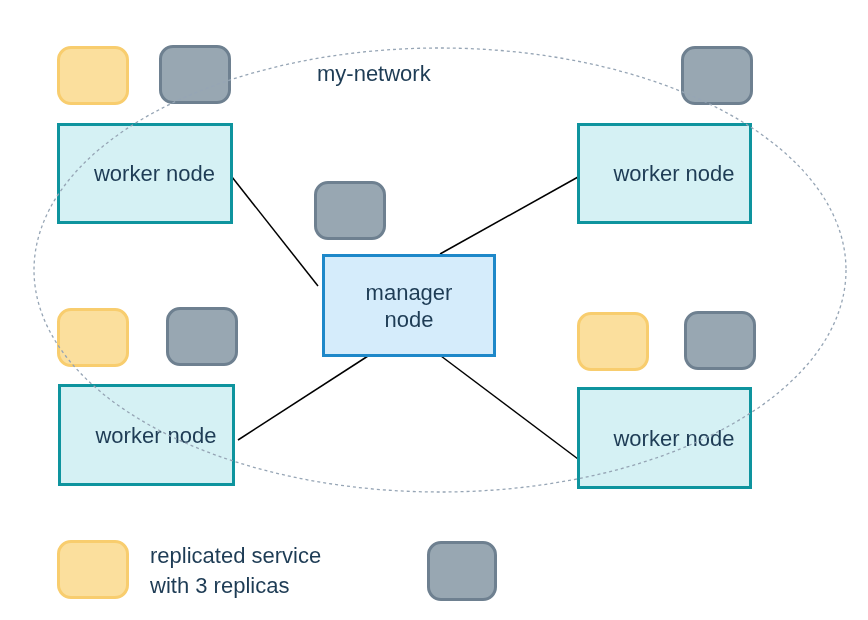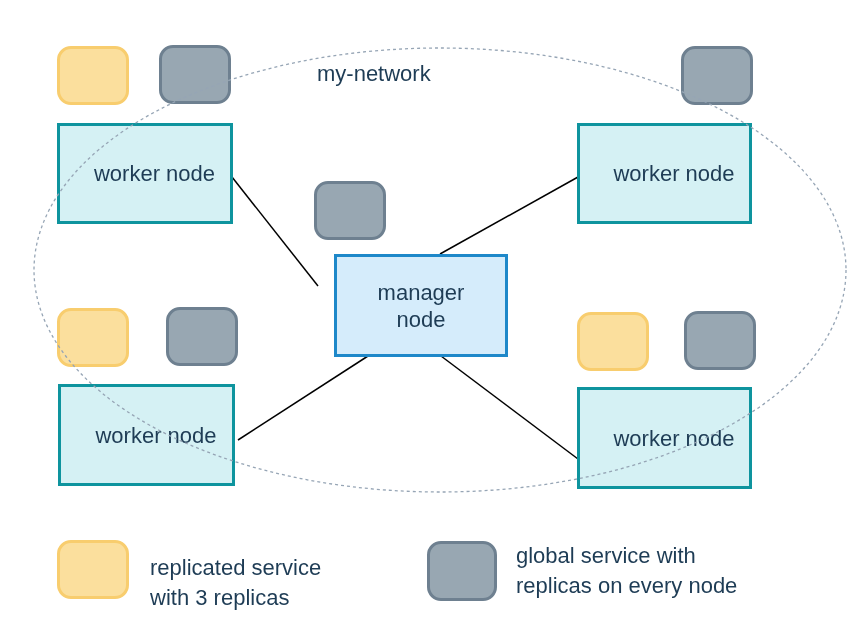--- a/index.html
+++ b/index.html
@@ -54,21 +54,21 @@
     text-align:left;
     font-size:22px;line-height:28px;
     z-index:4;
   }
   .legend-label{
     position:absolute;
     font-size:22px;line-height:30px;
     white-space:pre-line;
     z-index:2;
   }
-  .legend-label.left{left:150px;top:541px;margin-top:12px;}
+  .legend-label.left{left:150px;top:541px;}
   .legend-label.right{left:516px;top:541px;}
 </style>
 </head>
 <body>
 
 <div class="canvas">
 
   <svg class="layer lines" width="868" height="620">
     <line x1="232" y1="177" x2="318" y2="286" stroke="#000000" stroke-width="1.5"></line>
     <line x1="440" y1="254" x2="578" y2="177" stroke="#000000" stroke-width="1.5"></line>
@@ -86,34 +86,32 @@
   <div class="chip yellow" style="left:57px;top:308px;"></div>
   <div class="chip gray" style="left:166px;top:307px;"></div>
 
   <div class="chip yellow" style="left:577px;top:312px;"></div>
   <div class="chip gray" style="left:684px;top:311px;"></div>
 
   <div class="node worker" style="left:57px;top:123px;width:176px;height:101px;">worker node</div>
 
   <div class="node worker" style="left:577px;top:123px;width:175px;height:101px;">worker node</div>
 
-  <div class="node manager" style="left:334px;top:254px;width:174px;height:103px;">manager
+  <div class="node manager" style="left:322px;top:254px;width:174px;height:103px;">manager
 node</div>
 
   <div class="node worker" style="left:58px;top:384px;width:177px;height:102px;">worker node</div>
 
   <div class="node worker" style="left:577px;top:387px;width:175px;height:102px;">worker node</div>
 
   <svg class="layer network" width="868" height="620">
     <ellipse cx="440" cy="270" rx="406" ry="222" fill="none" stroke="#96a5b5" stroke-width="1.3" stroke-dasharray="3 3"></ellipse>
   </svg>
 
   <div class="net-label">my-network</div>
 
   <div class="chip yellow" style="left:57px;top:540px;"></div>
   <div class="legend-label left">replicated service
 with 3 replicas</div>
 
   <div class="chip gray" style="left:427px;top:541px;width:70px;height:60px;"></div>
-  <div class="legend-label right">global service with
-replicas on every node</div>
 
 </div>
 
 </body></html>

